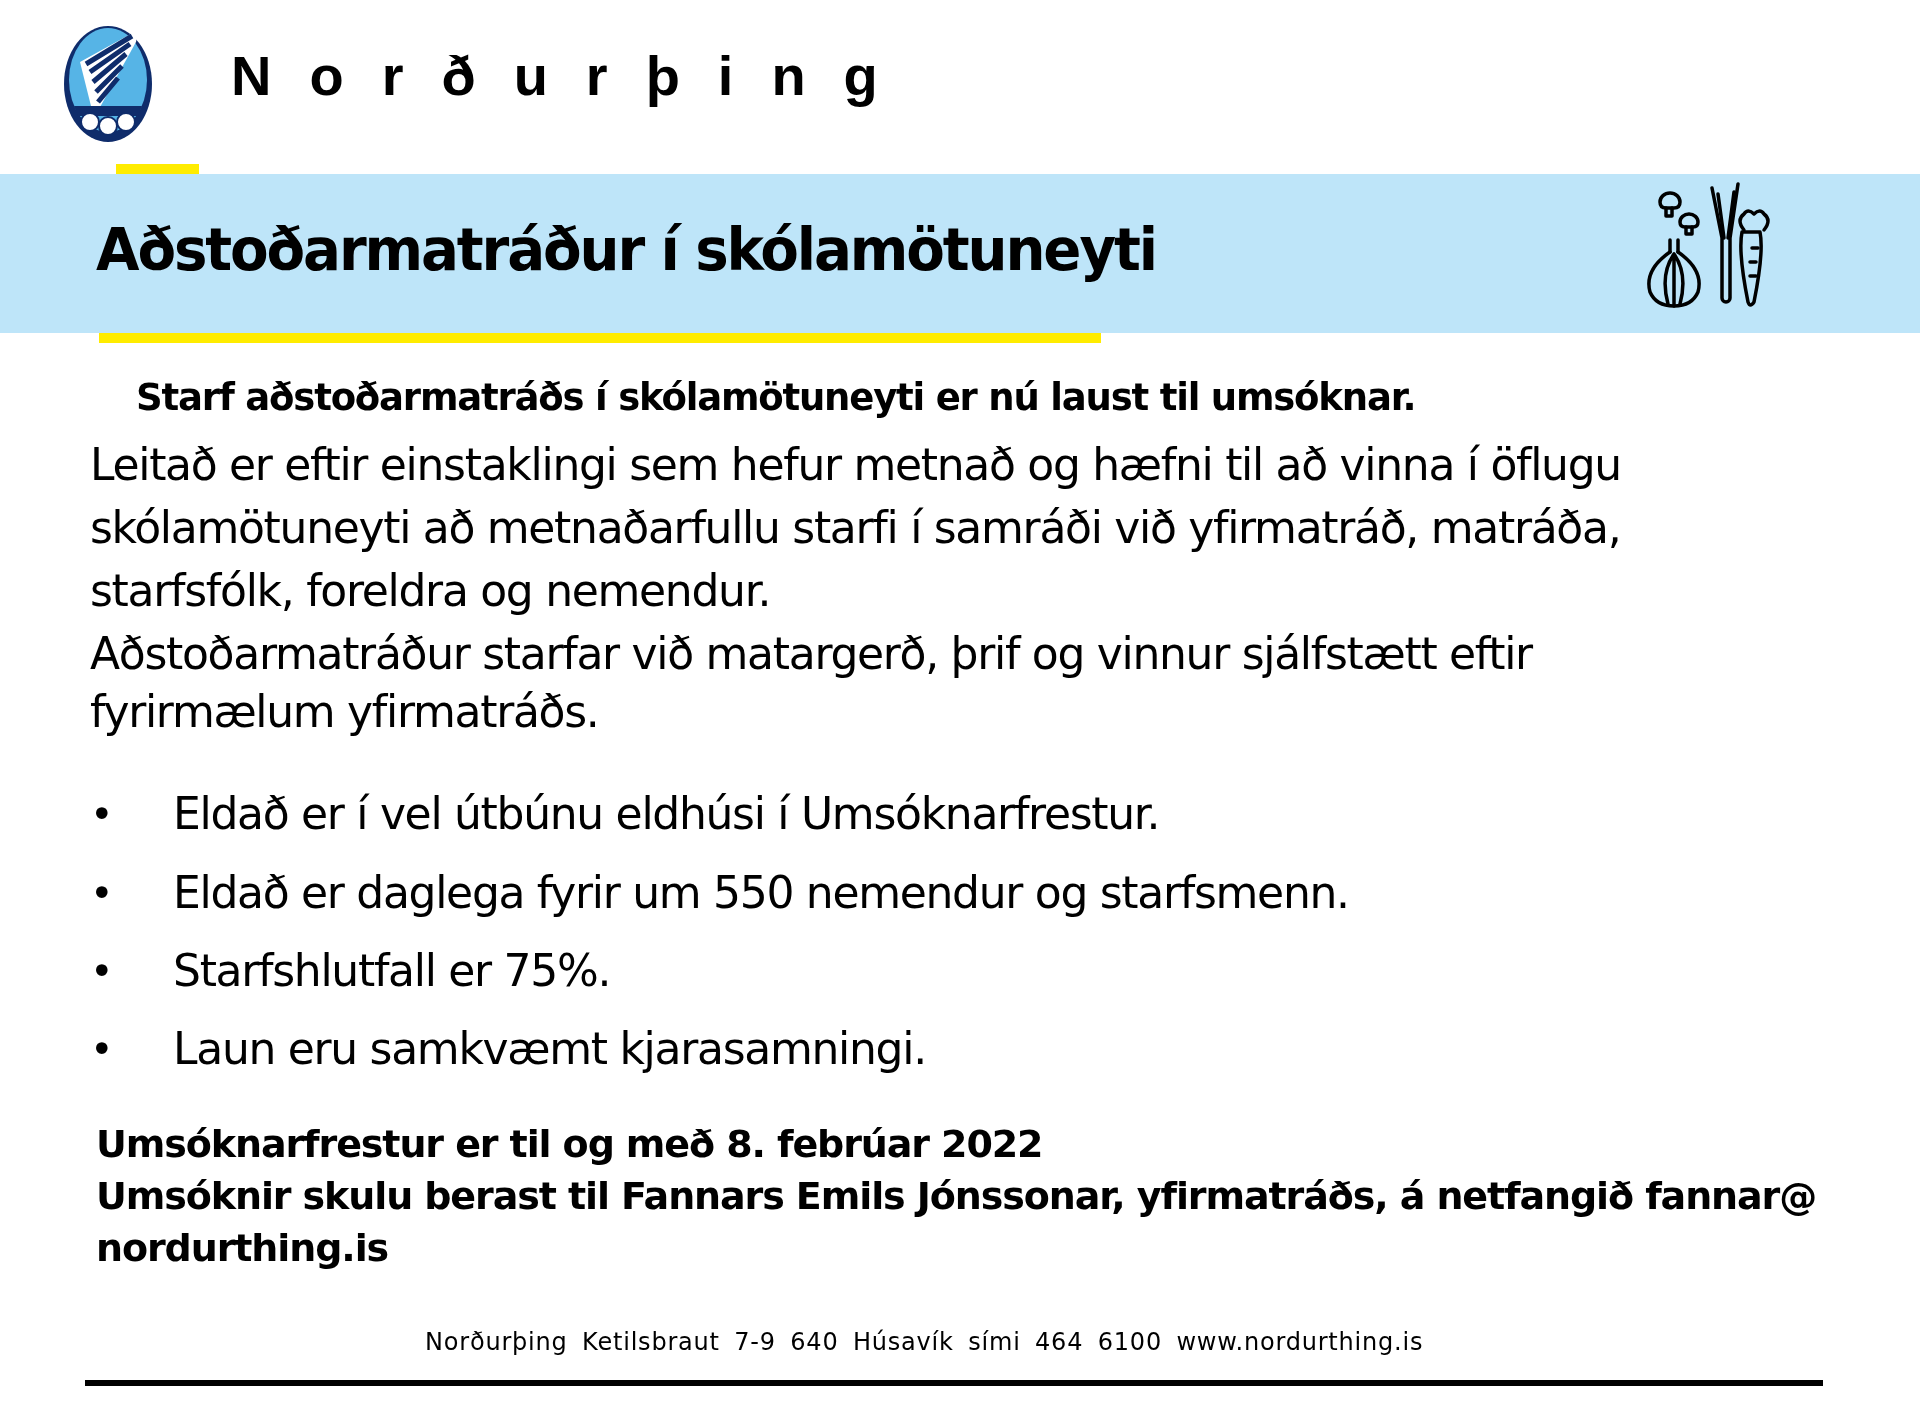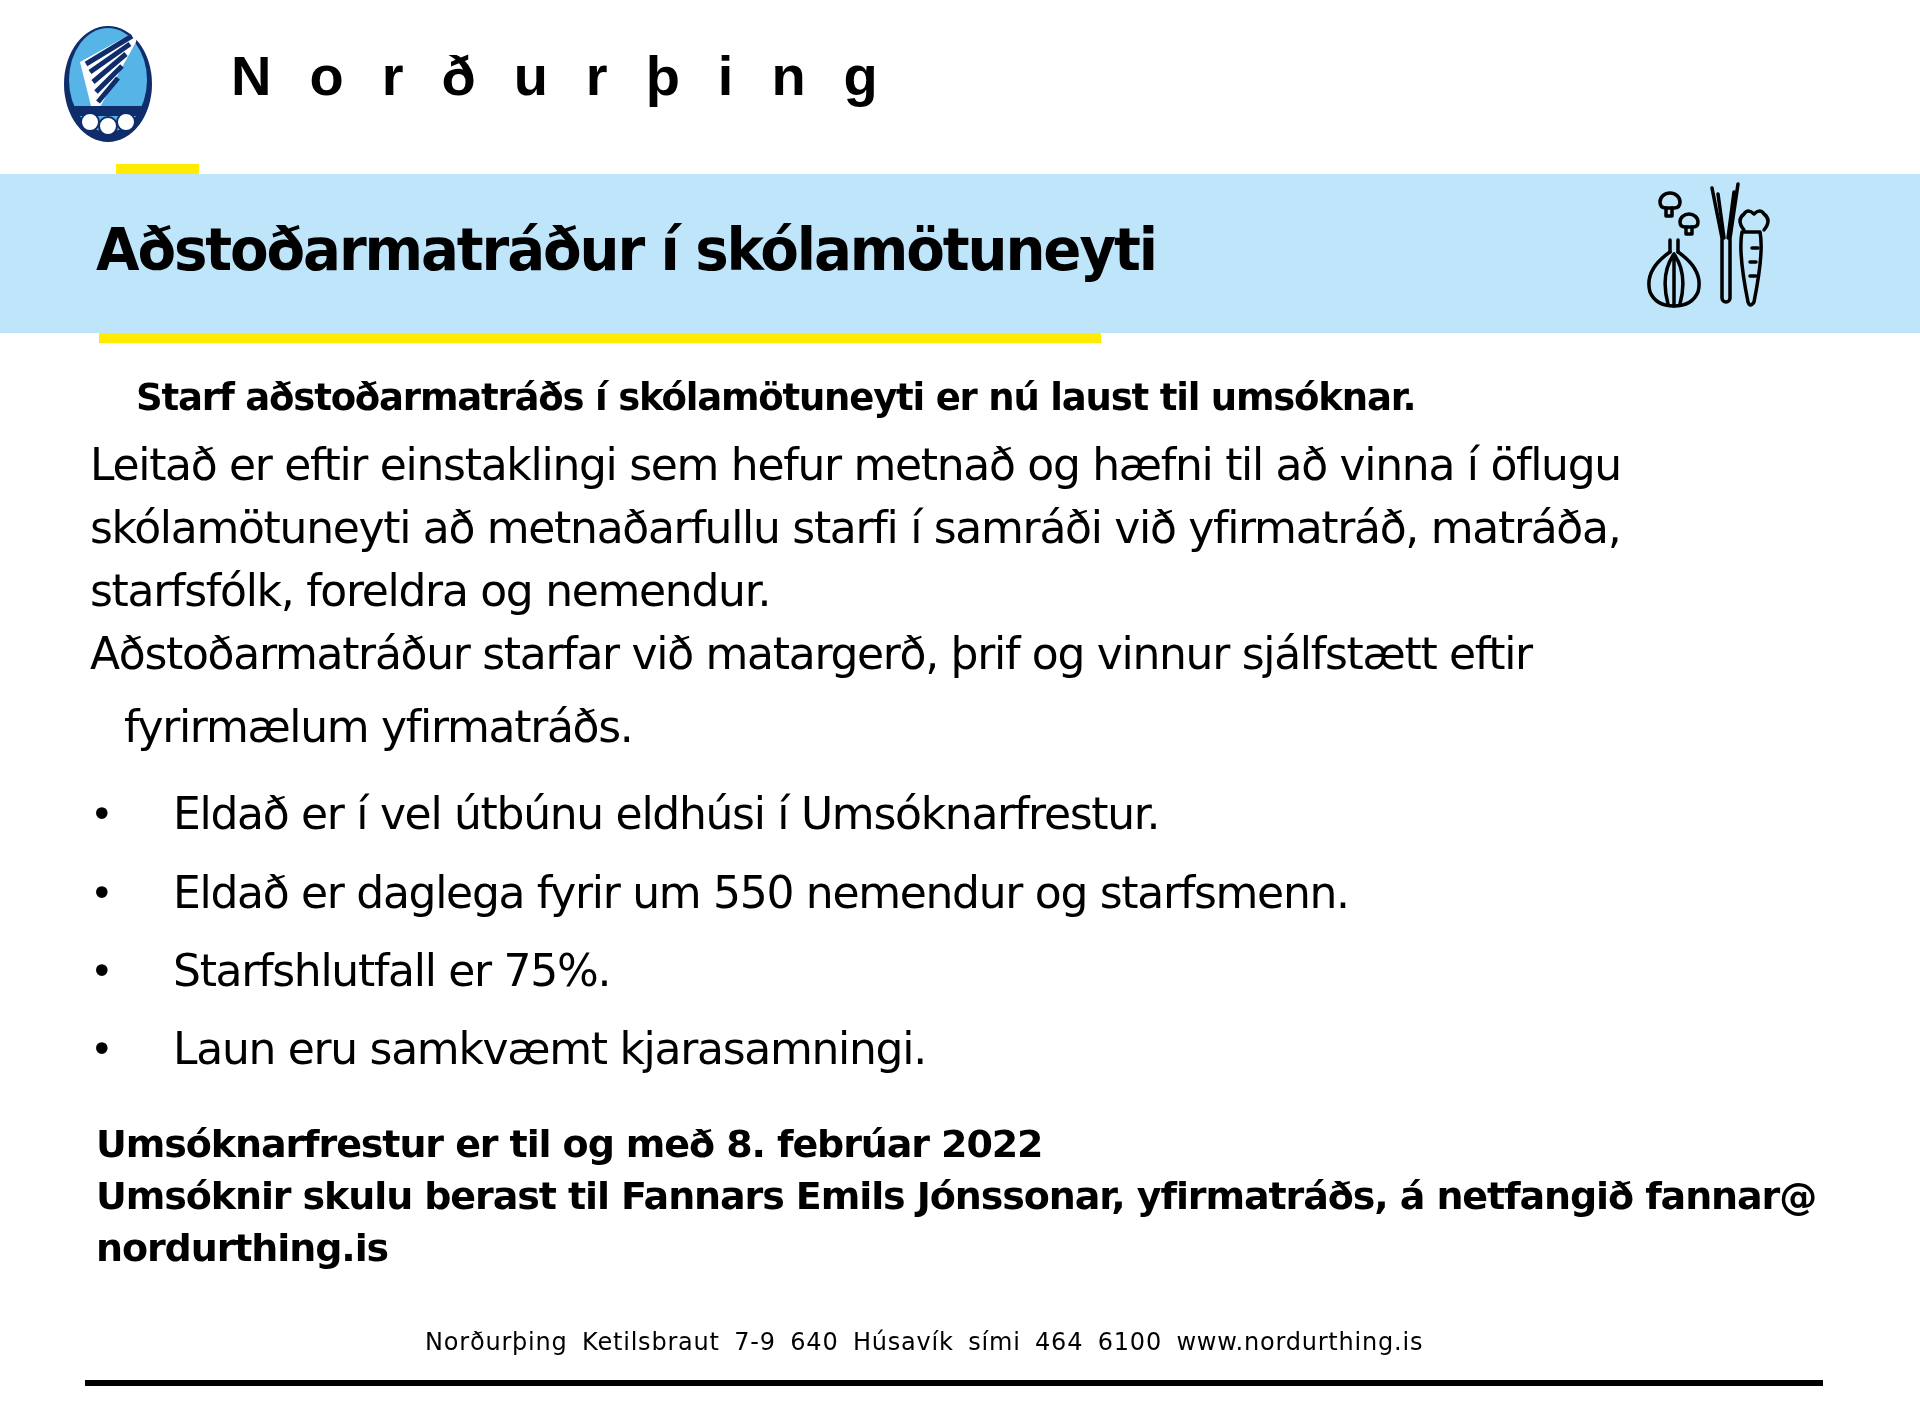--- a/index.html
+++ b/index.html
@@ -89,21 +89,21 @@
     <path d="M120 68 h6 M118 82 h6 M118 96 h6"></path>
   </svg>
 </div>
 
 <div id="subhead" class="abs">Starf aðstoðarmatráðs í skólamötuneyti er nú laust til umsóknar.</div>
 
 <div class="abs body-line" style="top:435px;text-align:center;">Leitað er eftir einstaklingi sem hefur metnað og hæfni til að vinna í öflugu</div>
 <div class="abs body-line" style="top:498px;text-align:center;">skólamötuneyti að metnaðarfullu starfi í samráði við yfirmatráð, matráða,</div>
 <div class="abs body-line" style="top:561px;">starfsfólk, foreldra og nemendur.</div>
 <div class="abs body-line" style="top:624px;">Aðstoðarmatráður starfar við matargerð, þrif og vinnur sjálfstætt eftir</div>
-<div class="abs body-line" style="top:697px;margin-left:34px;">fyrirmælum yfirmatráðs.</div>
+<div class="abs body-line" style="top:682px;">fyrirmælum yfirmatráðs.</div>
 
 <div class="abs bullet-row" style="top:782px;">
   <span class="bullet-dot">•</span>
   <span class="bullet-text">Eldað er í vel útbúnu eldhúsi í Umsóknarfrestur.</span>
 </div>
 <div class="abs bullet-row" style="top:861px;">
   <span class="bullet-dot">•</span>
   <span class="bullet-text">Eldað er daglega fyrir um 550 nemendur og starfsmenn.</span>
 </div>
 <div class="abs bullet-row" style="top:939px;">

